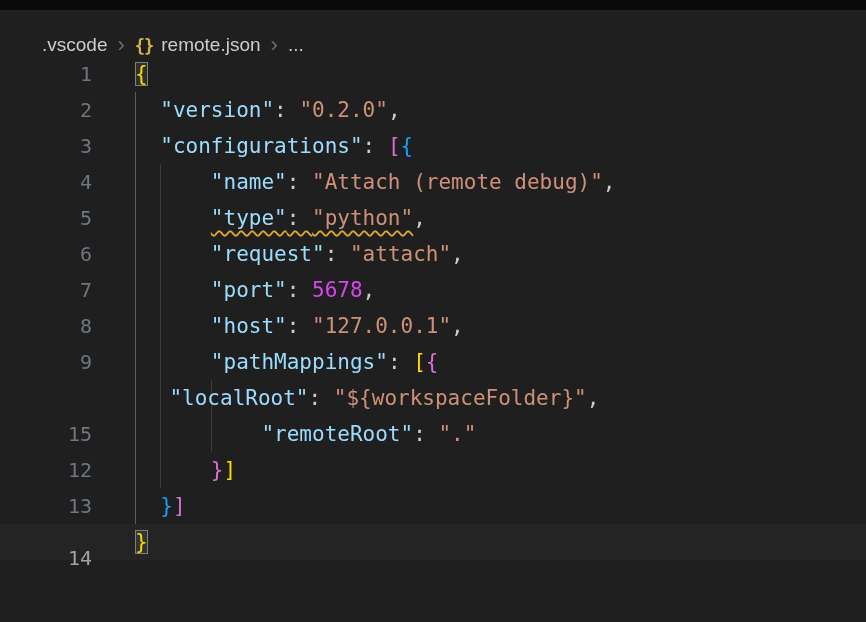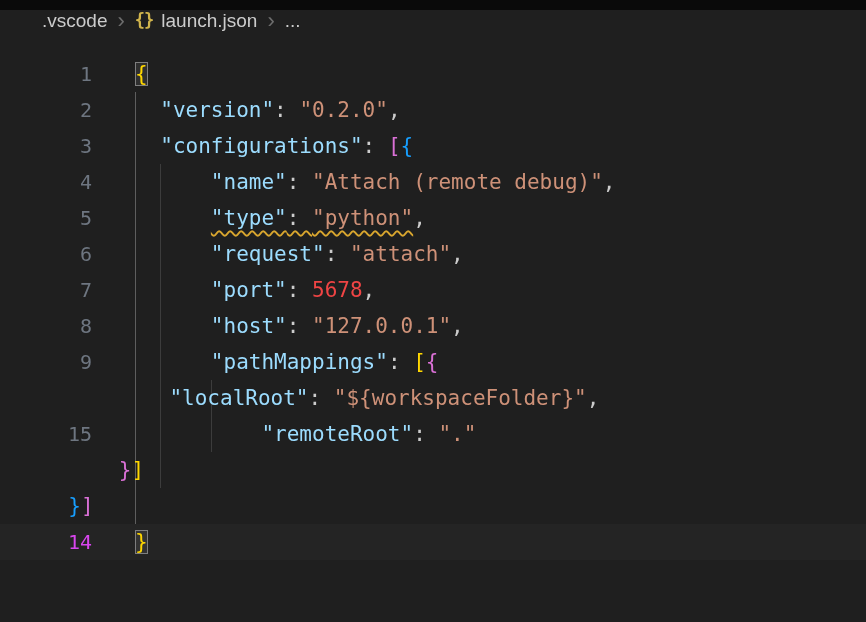--- a/index.html
+++ b/index.html
@@ -9,21 +9,21 @@
     overflow: hidden;
     font-family: "DejaVu Sans Mono", monospace;
   }
   .top-bar {
     width: 100%; height: 10px;
     background: #0a0a0a;
   }
   .breadcrumb {
     height: 46px;
     display: flex;
-    align-items: flex-start;
+    align-items: flex-end;
     padding-left: 42px;
     font-family: "Liberation Sans", sans-serif;
     font-size: 19px;
     color: #cccccc;
   }
   .bc-item { color: #cccccc; cursor: pointer; }
   .bc-sep { color: #6d6d6d; margin: 0 10px; font-size: 22px; line-height: 1; }
   .bc-icon {
     color: #d0b44c;
     font-family: "DejaVu Sans Mono", monospace;
@@ -46,28 +46,28 @@
   .line.active { background: rgba(90,90,90,0.10); }
   .ln {
     display: inline-block;
     width: 92px;
     text-align: right;
     color: #6e7681;
     font-size: 20px;
     flex: none;
     user-select: none;
   }
-  .line.active .ln { color: #d946ef; }
+  .line.active .ln { color: #a3a3a3; margin-top: 16px; }
   .code {
     white-space: pre;
     padding-left: 43px;
   }
   .tok-k { color: #9cdcfe; }
   .tok-s { color: #ce9178; }
-  .tok-n { color: #ef4444; }
+  .tok-n { color: #d946ef; }
   .tok-p { color: #cccccc; }
   .tok-b1 { color: #ffd700; }
   .tok-b2 { color: #da70d6; }
   .tok-b3 { color: #179fff; }
   .warn {
     text-decoration: underline wavy #d9a62e;
     text-decoration-thickness: 1.5px;
     text-underline-offset: 5px;
     text-decoration-skip-ink: none;
   }
@@ -86,21 +86,21 @@
 </style>
 </head>
 <body>
 
 <div class="top-bar"></div>
 
 <div class="breadcrumb">
   <span class="bc-item">.vscode</span>
   <span class="bc-sep">›</span>
   <span class="bc-icon">{}</span>
-  <span class="bc-item">launch.json</span>
+  <span class="bc-item">remote.json</span>
   <span class="bc-sep">›</span>
   <span class="bc-item">...</span>
 </div>
 
 <div class="code-area">
     <div class="guide g-active" style="left: 135px; top: 36px; height: 432px;"></div>
     <div class="guide " style="left: 160.28px; top: 108px; height: 324px;"></div>
     <div class="guide " style="left: 210.84px; top: 324px; height: 72px;"></div>
     <div class="line">
       <span class="ln">1</span>
@@ -139,22 +139,24 @@
       <span class="code">      <span class="tok-k">"pathMappings"</span><span class="tok-p">: </span><span class="tok-b1">[</span><span class="tok-b2">{</span></span>
     </div>
     <div class="line">
       <span class="code">          <span class="tok-k">"localRoot"</span><span class="tok-p">: </span><span class="tok-s">"${workspaceFolder}"</span><span class="tok-p">,</span></span>
     </div>
     <div class="line">
       <span class="ln">15</span>
       <span class="code">          <span class="tok-k">"remoteRoot"</span><span class="tok-p">: </span><span class="tok-s">"."</span></span>
     </div>
     <div class="line">
+      <span class="ln">12</span>
       <span class="code">      <span class="tok-b2">}</span><span class="tok-b1">]</span></span>
     </div>
     <div class="line">
+      <span class="ln">13</span>
       <span class="code">  <span class="tok-b3">}</span><span class="tok-b2">]</span></span>
     </div>
     <div class="line active">
       <span class="ln">14</span>
       <span class="code"><span class="tok-b1 match">}</span></span>
     </div>
   </div>
 
 </body></html>

